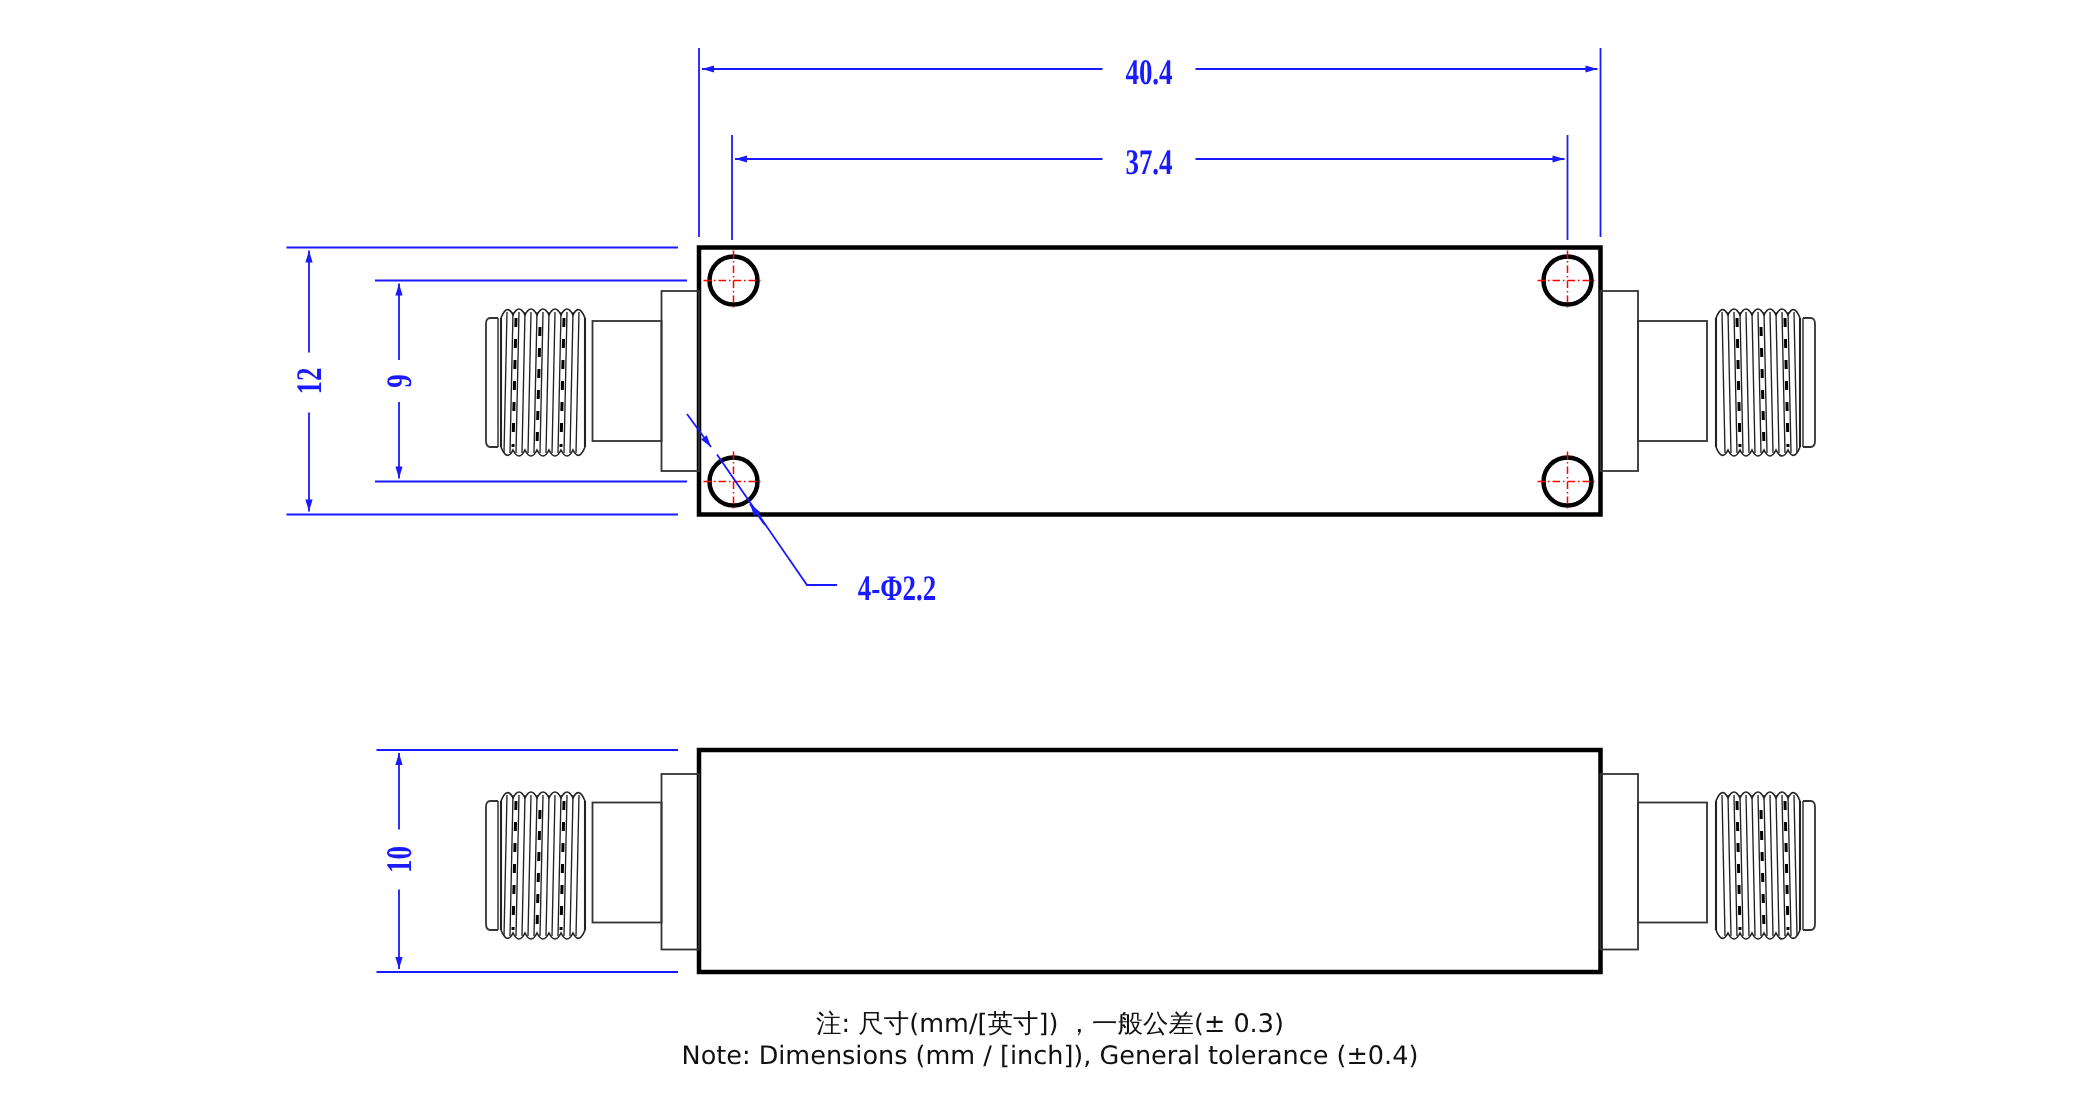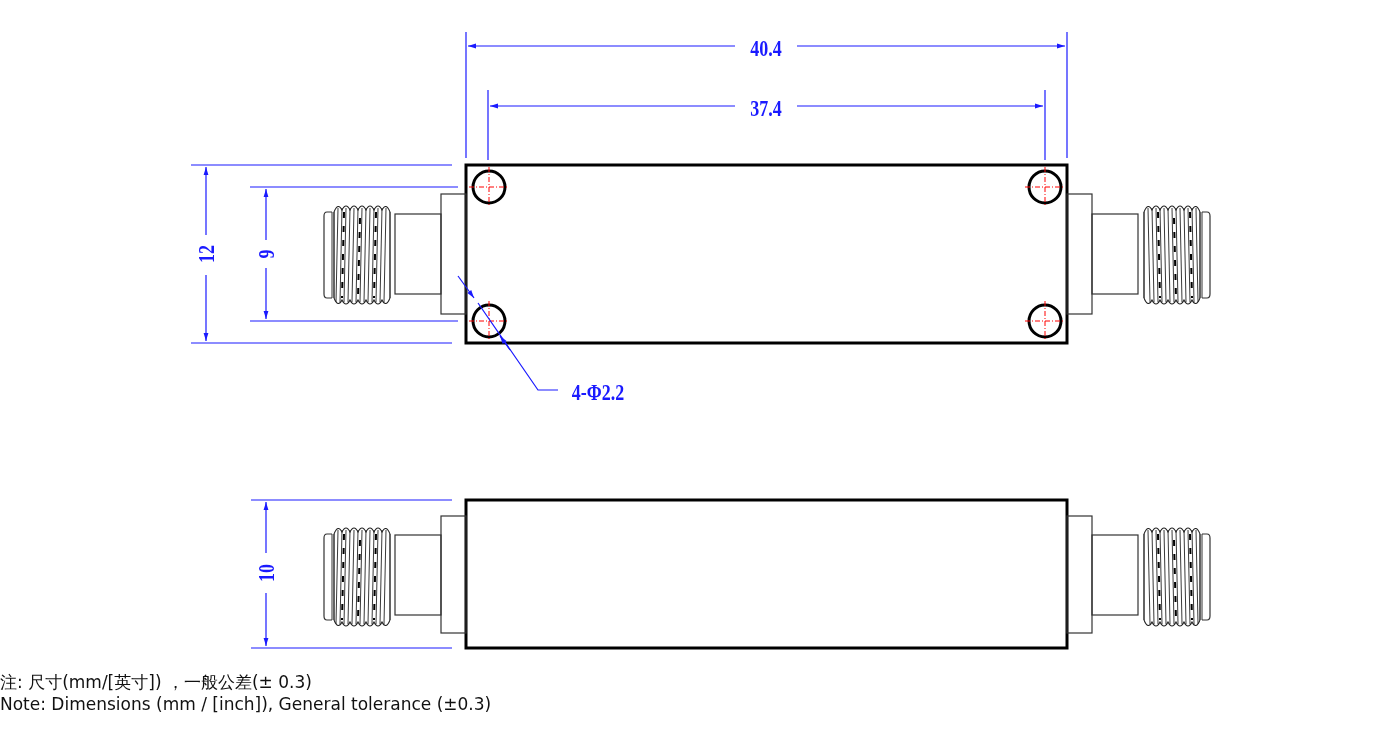--- a/index.html
+++ b/index.html
@@ -1,19 +1,19 @@
 <!DOCTYPE html>
 <html><head>
 <meta charset="utf-8">
 <style>
   html, body { margin: 0; padding: 0; background: #ffffff; }
   body { width: 1400px; height: 741px; position: relative; overflow: hidden; font-family: "DejaVu Sans", sans-serif; }
   #drawing { position: absolute; left: 0; top: 0; width: 1400px; height: 741px; }
   .dim-text { font-family: "Liberation Serif", "DejaVu Serif", serif; font-weight: bold; fill: #1a1aff; }
-  .notes { position: absolute; left: 0; width: 1400px; color: #111; font-family: "DejaVu Sans", sans-serif; font-size: 17px; }
+  .notes { position: absolute; left: 0; width: 1400px; text-align: center; color: #111; font-family: "DejaVu Sans", sans-serif; font-size: 17px; }
   #note-cn { top: 671px; }
   #note-en { top: 694px; }
 </style>
 </head>
 <body>
 
 <svg id="drawing" viewBox="0 0 1400 741" xmlns="http://www.w3.org/2000/svg">
   <defs>
     <marker id="arr" viewBox="0 0 10 10" refX="10" refY="5" markerWidth="14" markerHeight="8" orient="auto-start-reverse" markerUnits="userSpaceOnUse">
       <path d="M0,2 L10,5 L0,8 z" fill="#1a1aff"></path>
@@ -136,13 +136,13 @@
       <line x1="251" y1="500" x2="452" y2="500"></line>
       <line x1="251" y1="648" x2="452" y2="648"></line>
       <line x1="266" y1="502" x2="266" y2="553" marker-start="url(#arr)"></line>
       <line x1="266" y1="593" x2="266" y2="646" marker-end="url(#arr)"></line>
     </g>
     <text class="dim-text" font-size="24" text-anchor="middle" transform="translate(274,573) rotate(-90) scale(0.75,1)">10</text>
   </g>
 </svg>
 
 <div id="note-cn" class="notes">注: 尺寸(mm/[英寸]) ，一般公差(± 0.3)</div>
-<div id="note-en" class="notes">Note: Dimensions (mm / [inch]), General tolerance (±0.3)</div>
+<div id="note-en" class="notes">Note: Dimensions (mm / [inch]), General tolerance (±0.4)</div>
 
 </body></html>

